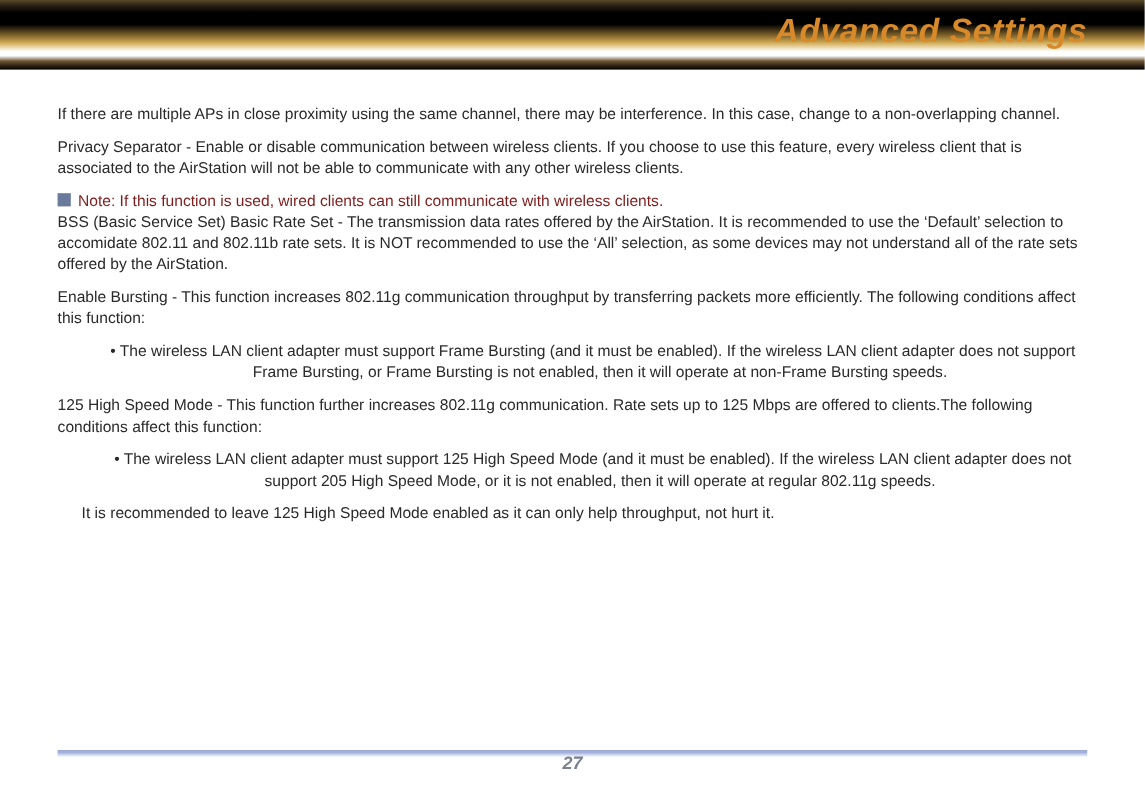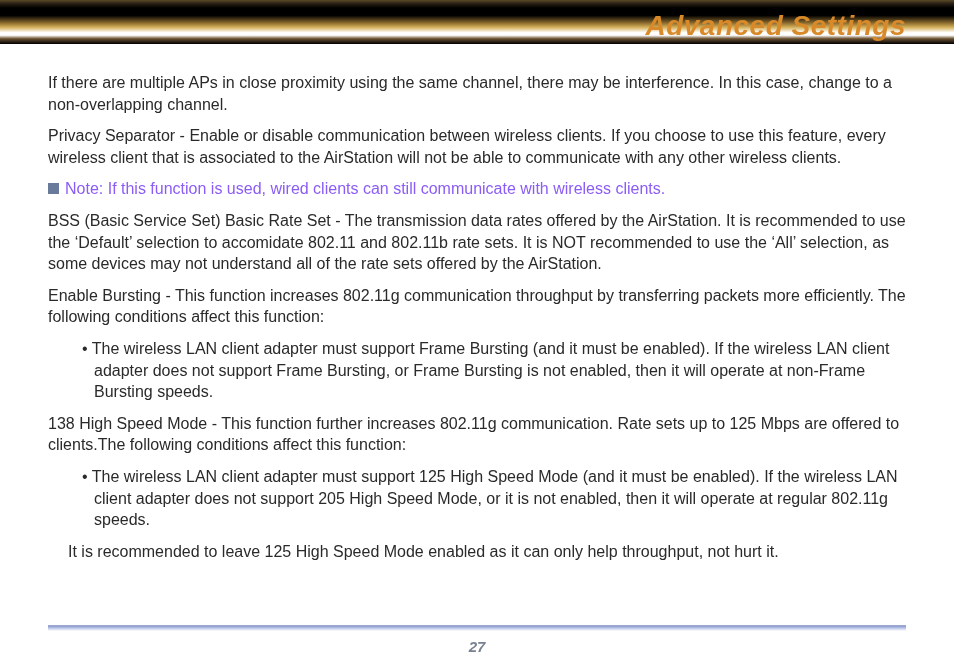--- a/index.html
+++ b/index.html
@@ -6,21 +6,21 @@
   body {
     font-family: Arial, Helvetica, sans-serif;
     background: #ffffff;
     width: 954px;
     height: 661px;
     overflow: hidden;
     position: relative;
   }
   .header-stripe {
     width: 100%;
-    height: 44px;
+    height: 58px;
     position: relative;
     background: linear-gradient(to bottom,
       #5a4a28 0%,
       #2a2015 8%,
       #000000 18%,
       #000000 35%,
       #8a6a2e 52%,
       #d4b05a 62%,
       #ffffff 74%,
       #ffffff 80%,
@@ -35,56 +35,56 @@
     top: 10px;
     font-size: 28px;
     font-weight: bold;
     font-style: italic;
     color: #d88a2a;
     letter-spacing: 0.5px;
   }
   .content {
     padding: 28px 48px 10px 48px;
     color: #2a2a2a;
-    font-size: 16px;
+    font-size: 13px;
     line-height: 1.35;
   }
   .para { margin-bottom: 10px; }
   .bold-run { font-weight: normal; }
   .note {
-    color: #8b5cf6;
-    margin-bottom: 10px;
+    color: #7f1d1d;
+    margin-bottom: 0;
   }
   .note-square {
     display: inline-block;
     width: 11px;
     height: 11px;
     background: #6a7a9a;
     margin-right: 6px;
     vertical-align: 0px;
   }
-  .bullet-block { padding-left: 20px; margin-bottom: 10px; }
+  .bullet-block { padding-left: 20px; margin-bottom: 10px; text-align: center; }
   .bullet-item { text-indent: -12px; padding-left: 26px; margin-bottom: 4px; }
   .rec-line { padding-left: 20px; margin-bottom: 26px; }
   .footer-band {
     position: absolute;
     bottom: 30px;
     left: 48px;
     right: 48px;
     height: 6px;
     background: linear-gradient(to bottom,
       #8a9ad0 0%,
       #c4ceea 50%,
       #ffffff 100%
     );
     border-top: 1px solid #9aa8d0;
   }
   .page-num {
     position: absolute;
-    bottom: 6px;
+    bottom: 16px;
     width: 100%;
     text-align: center;
     font-size: 15px;
     font-weight: bold;
     font-style: italic;
     color: #7a8290;
   }
 </style>
 </head>
 <body>
@@ -111,21 +111,21 @@
 
   <p class="para">
     <span class="bold-run">Enable Bursting - </span><span>This function increases 802.11g communication throughput by transferring packets more efficiently. The following conditions affect this function:</span>
   </p>
 
   <div class="bullet-block">
     <p class="bullet-item">• The wireless LAN client adapter must support Frame Bursting (and it must be enabled).  If the wireless LAN client adapter does not support Frame Bursting, or Frame Bursting is not enabled, then it will operate at non-Frame Bursting speeds.</p>
   </div>
 
   <p class="para">
-    <span class="bold-run">138 High Speed Mode - </span><span>This function further increases 802.11g communication.  Rate sets up to 125 Mbps are offered to clients.The following conditions affect this function:</span>
+    <span class="bold-run">125 High Speed Mode - </span><span>This function further increases 802.11g communication.  Rate sets up to 125 Mbps are offered to clients.The following conditions affect this function:</span>
   </p>
 
   <div class="bullet-block">
     <p class="bullet-item">• The wireless LAN client adapter must support 125 High Speed Mode (and it must be enabled).  If the wireless LAN client adapter does not support 205 High Speed Mode, or it is not enabled, then it will operate at regular 802.11g speeds.</p>
   </div>
 
   <p class="rec-line">It is recommended to leave 125 High Speed Mode enabled as it can only help throughput, not hurt it.</p>
 
 </div>
 

